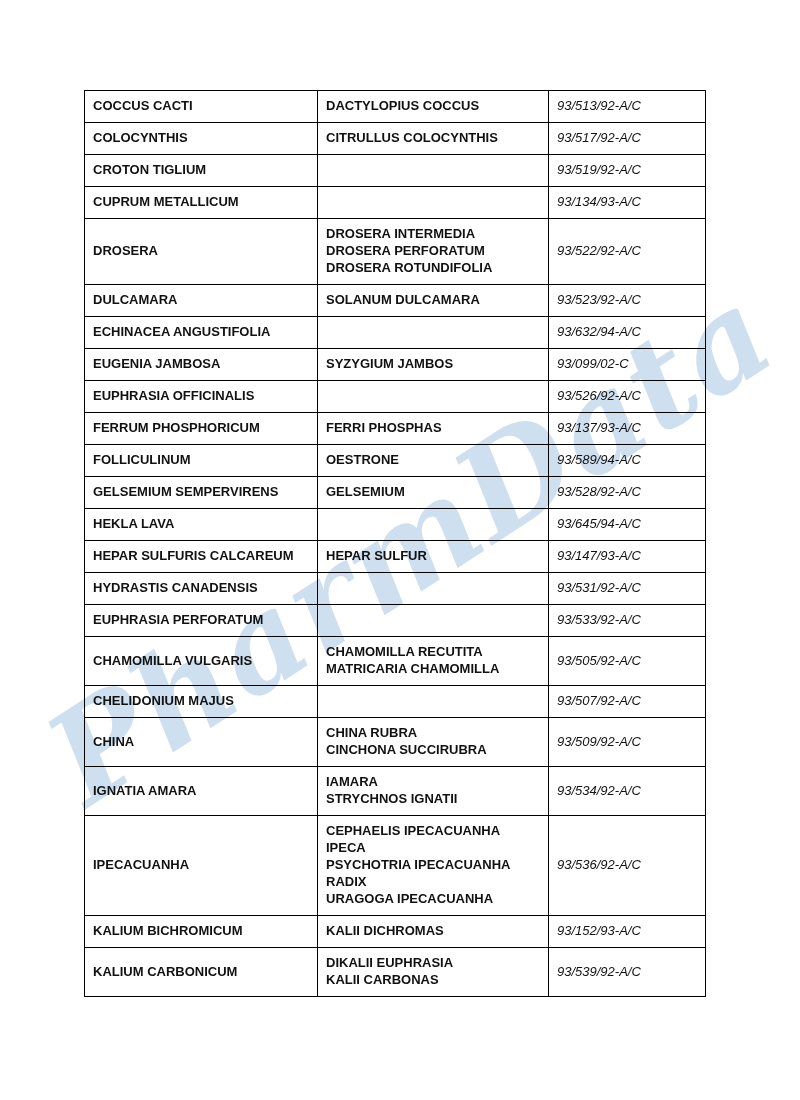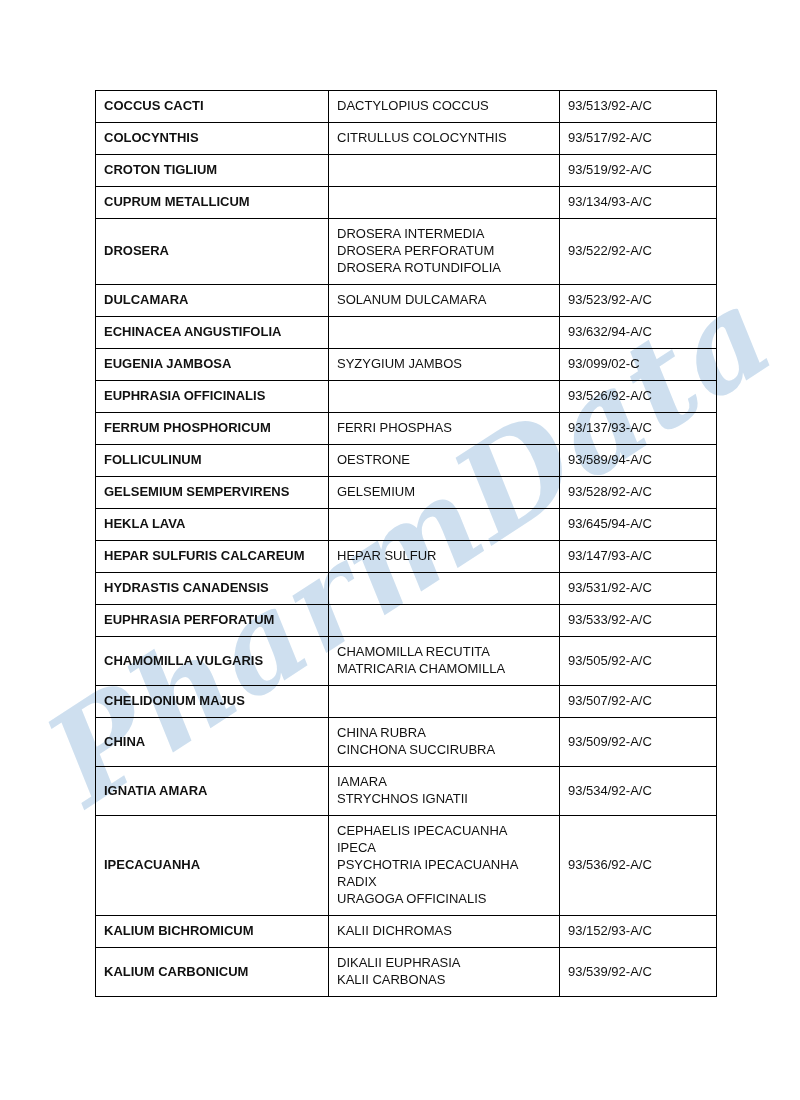--- a/index.html
+++ b/index.html
@@ -28,42 +28,42 @@
     letter-spacing: 2px;
     opacity: 0.38;
     transform: rotate(-33deg);
     white-space: nowrap;
     pointer-events: none;
     z-index: 1;
     user-select: none;
   }
   table.remedy-table {
     position: absolute;
-    left: 95px;
+    left: 84px;
     top: 90px;
     width: 618px;
     border-collapse: collapse;
     table-layout: fixed;
     z-index: 2;
     background: transparent;
   }
   table.remedy-table td {
     border: 1.5px solid #000000;
     padding: 6px 8px 8px 8px;
     vertical-align: middle;
     font-size: 13px;
     line-height: 17px;
     color: #111111;
     overflow: hidden;
     background: transparent;
   }
   td.col-name { width: 216px; font-weight: bold; }
   td.col-syn  { width: 214px; font-weight: normal; }
-  td.col-code { width: 140px; font-weight: normal; }
-  .syn-line { white-space: nowrap; }
+  td.col-code { width: 140px; font-weight: normal; font-style: italic; }
+  .syn-line { white-space: nowrap; font-weight: bold; }
 </style>
 </head>
 <body>
 
 <div class="page">
 
   <div class="watermark" style="color: rgb(127, 173, 214);">PharmData</div>
 
   <table class="remedy-table">
     <tbody>
@@ -196,21 +196,21 @@
           </td>
           <td class="col-code">93/534/92-A/C</td>
         </tr>
         <tr>
           <td class="col-name">IPECACUANHA</td>
           <td class="col-syn">
             <div class="syn-line">CEPHAELIS IPECACUANHA</div>
             <div class="syn-line">IPECA</div>
             <div class="syn-line">PSYCHOTRIA IPECACUANHA</div>
             <div class="syn-line">RADIX</div>
-            <div class="syn-line">URAGOGA OFFICINALIS</div>
+            <div class="syn-line">URAGOGA IPECACUANHA</div>
           </td>
           <td class="col-code">93/536/92-A/C</td>
         </tr>
         <tr>
           <td class="col-name">KALIUM BICHROMICUM</td>
           <td class="col-syn">
             <div class="syn-line">KALII DICHROMAS</div>
           </td>
           <td class="col-code">93/152/93-A/C</td>
         </tr>

